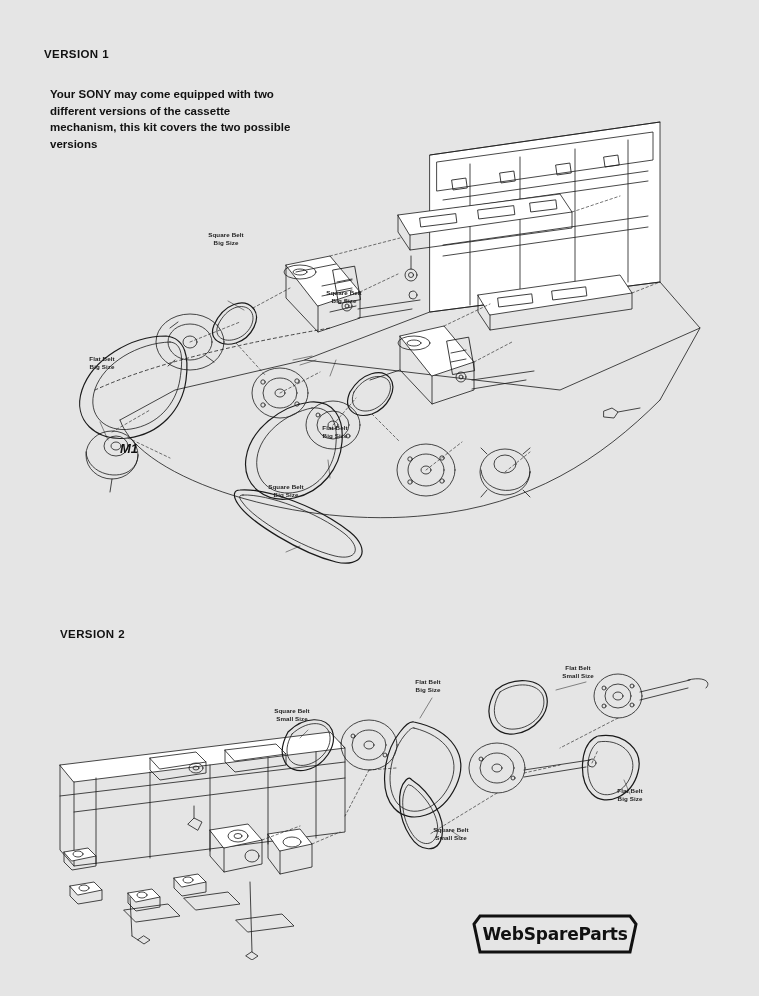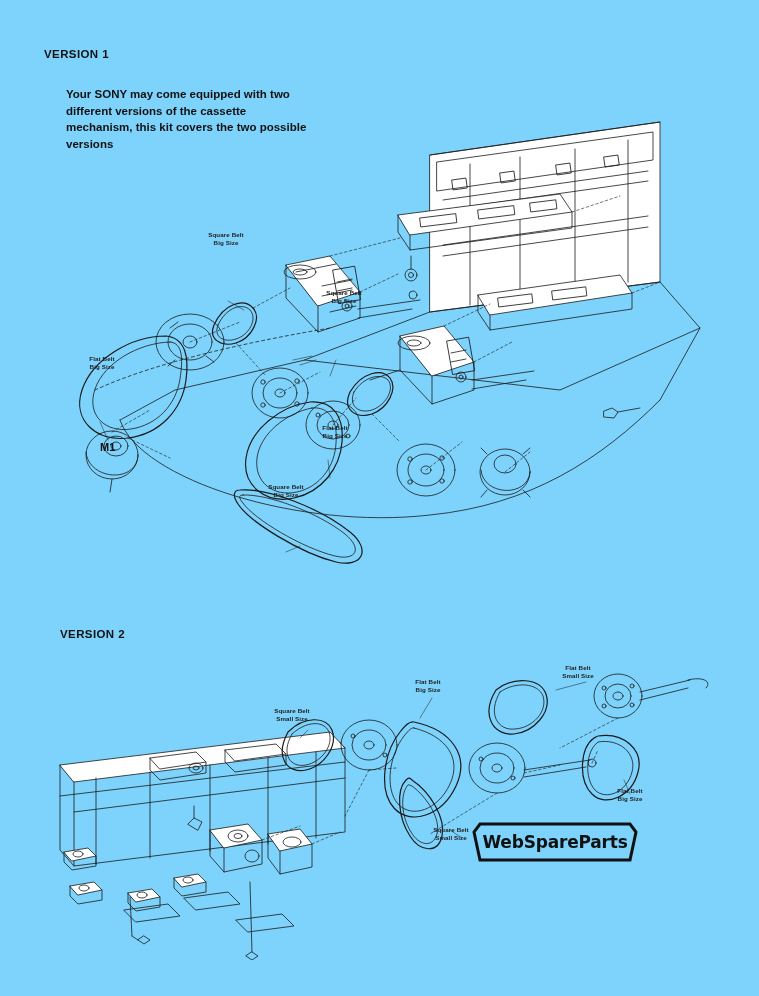--- a/index.html
+++ b/index.html
@@ -13,21 +13,21 @@
     position: relative;
     font-family: "Liberation Sans", sans-serif;
     color: #000;
     overflow: hidden;
   }
   .page {
     position: absolute;
     left: 0; top: 0;
     width: 759px;
     height: 996px;
-    background: #7dd3fc;
+    background: #e5e5e5;
   }
 
   
   .version-heading {
     position: absolute;
     font-size: 11.5px;
     font-weight: bold;
     letter-spacing: 0.4px;
     color: #111;
   }
@@ -36,55 +36,56 @@
 
   .intro-note {
     position: absolute;
     left: 50px;
     top: 86px;
     width: 245px;
     font-size: 11.5px;
     font-weight: bold;
     line-height: 16.5px;
     color: #111;
-    margin-left: 16px;
   }
 
   
   .callout {
     position: absolute;
     font-size: 6.2px;
     line-height: 7.6px;
     font-weight: bold;
     color: #222;
     text-align: center;
     white-space: pre-line;
     letter-spacing: 0.1px;
   }
   .motor-label {
     position: absolute;
-    font-size: 11px;
+    font-size: 13px;
+    font-style: italic;
     font-weight: bold;
     color: #111;
+    margin-left: 20px;
   }
 
   
   .drawing {
     position: absolute;
     left: 0;
     pointer-events: none;
   }
   #drawing-v1 { top: 60px; width: 759px; height: 520px; }
   #drawing-v2 { top: 620px; width: 759px; height: 340px; }
 
   
   #logo-block {
     position: absolute;
     left: 455px;
-    top: 820px;
+    top: 912px;
     width: 200px;
     text-align: center;
   }
   #logo-shape {
     position: relative;
     width: 170px;
     height: 44px;
     margin: 0 auto;
   }
   #logo-text {

